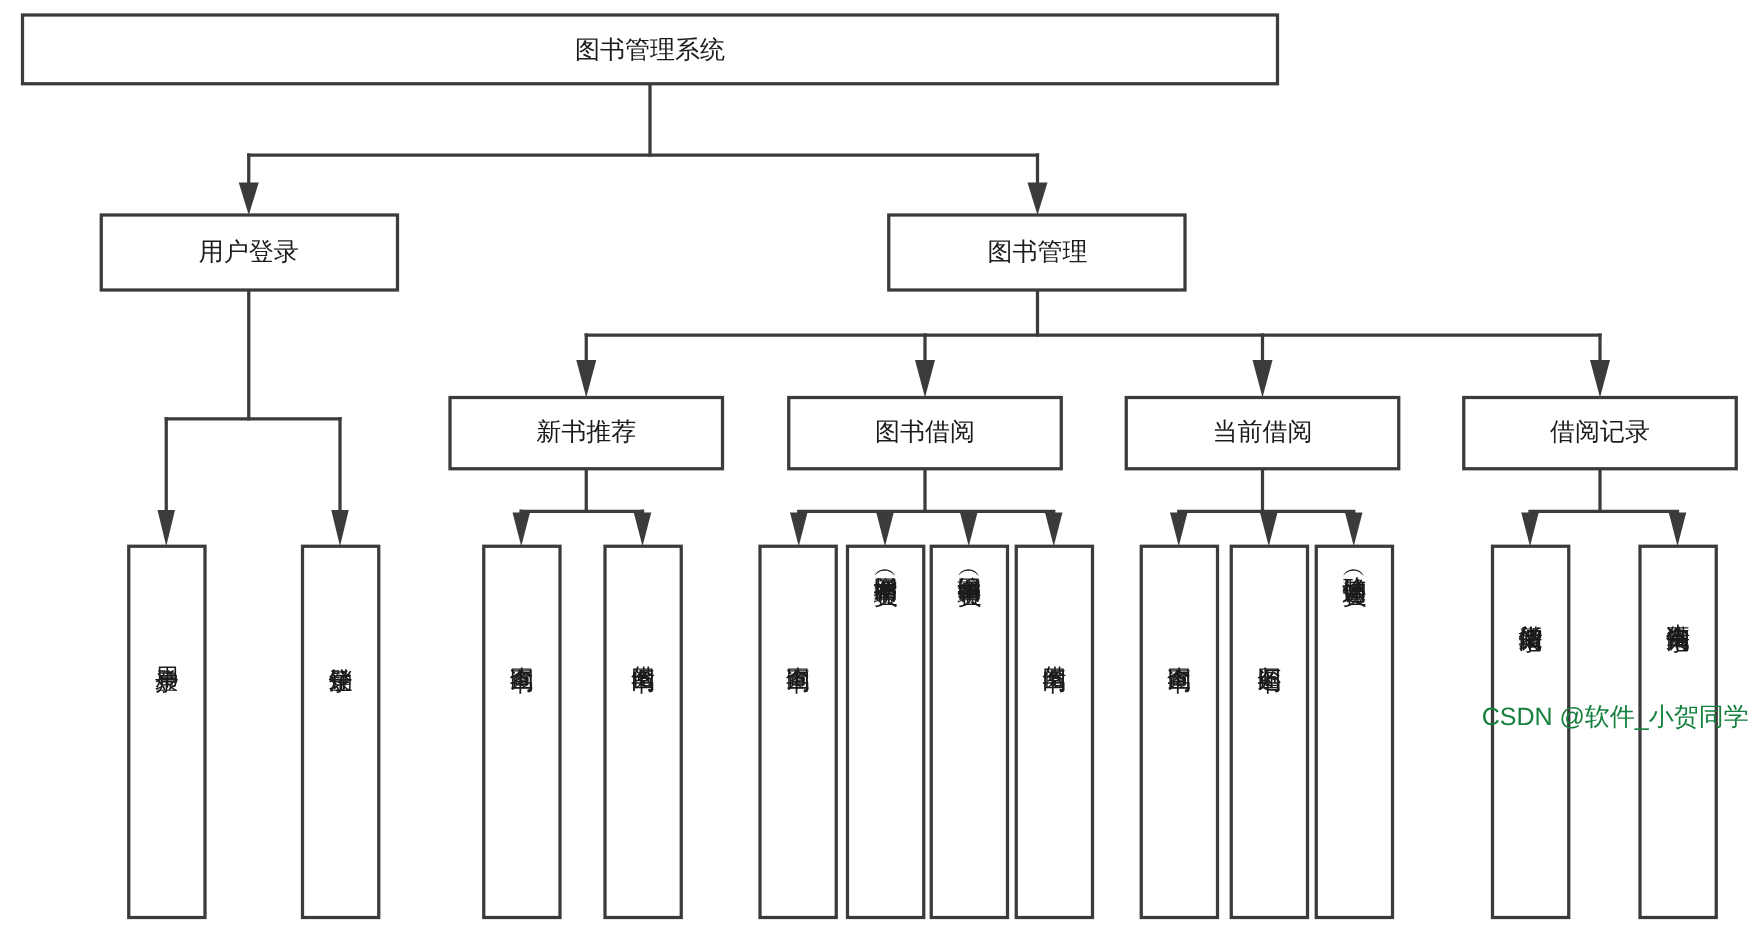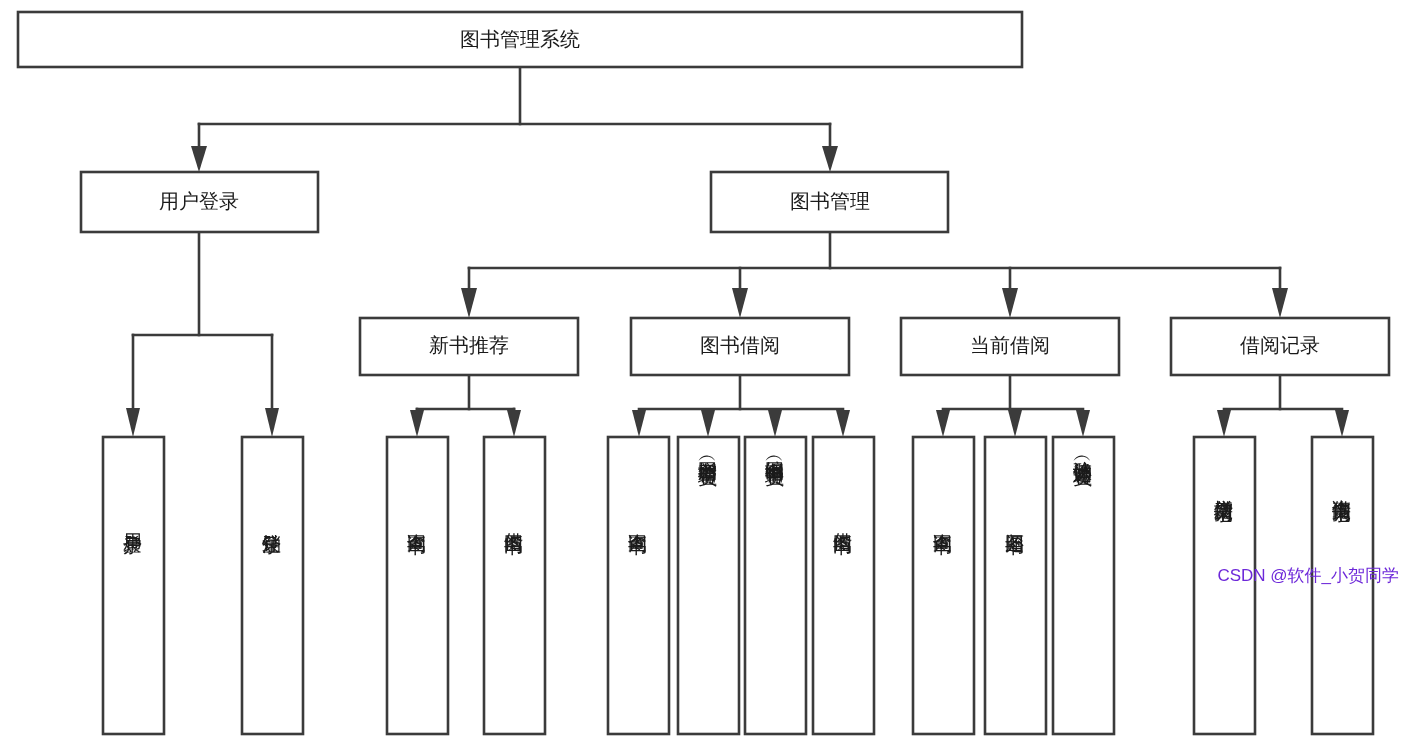--- a/index.html
+++ b/index.html
@@ -56,22 +56,22 @@
     text-anchor: middle;
     writing-mode: vertical-rl;
     text-orientation: upright;
     letter-spacing: 1px;
   }
   .watermark {
     position: absolute;
     right: 6px;
     bottom: 5px;
     font-family: "Liberation Sans", sans-serif;
-    font-size: 17px;
-    color: #6d28d9;
+    font-size: 20px;
+    color: #15803d;
     white-space: nowrap;
     user-select: none;
   }
 </style>
 </head>
 <body>
 
 <div id="diagram-root">
 
   <svg id="tree-svg" viewBox="0 0 1405 747">

